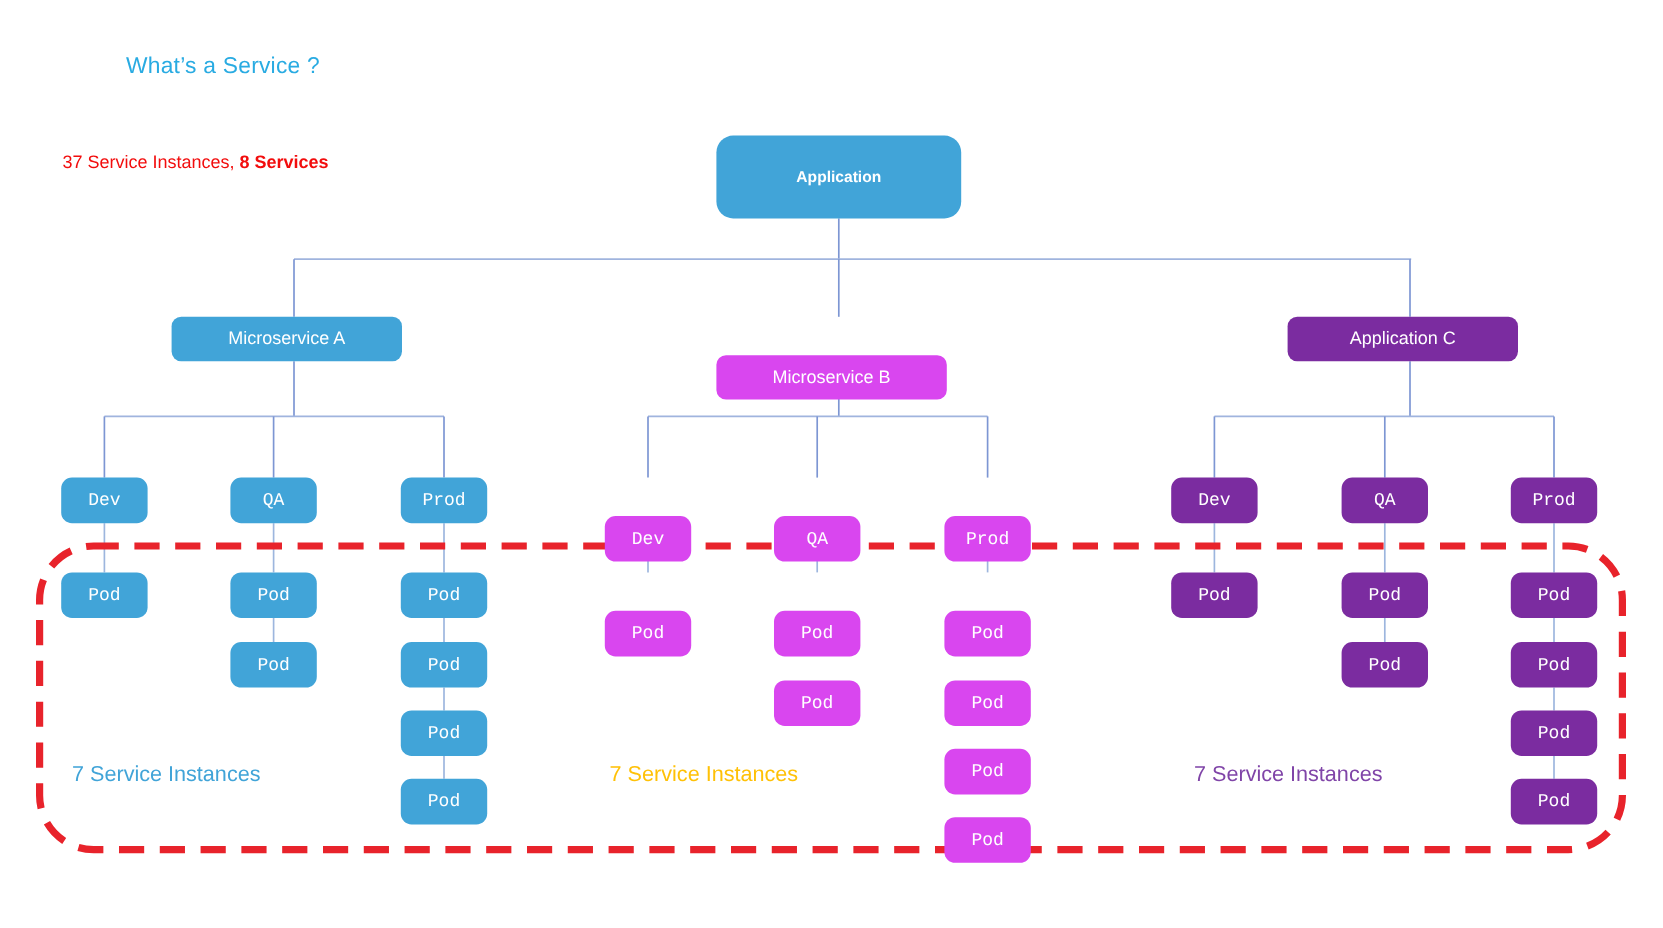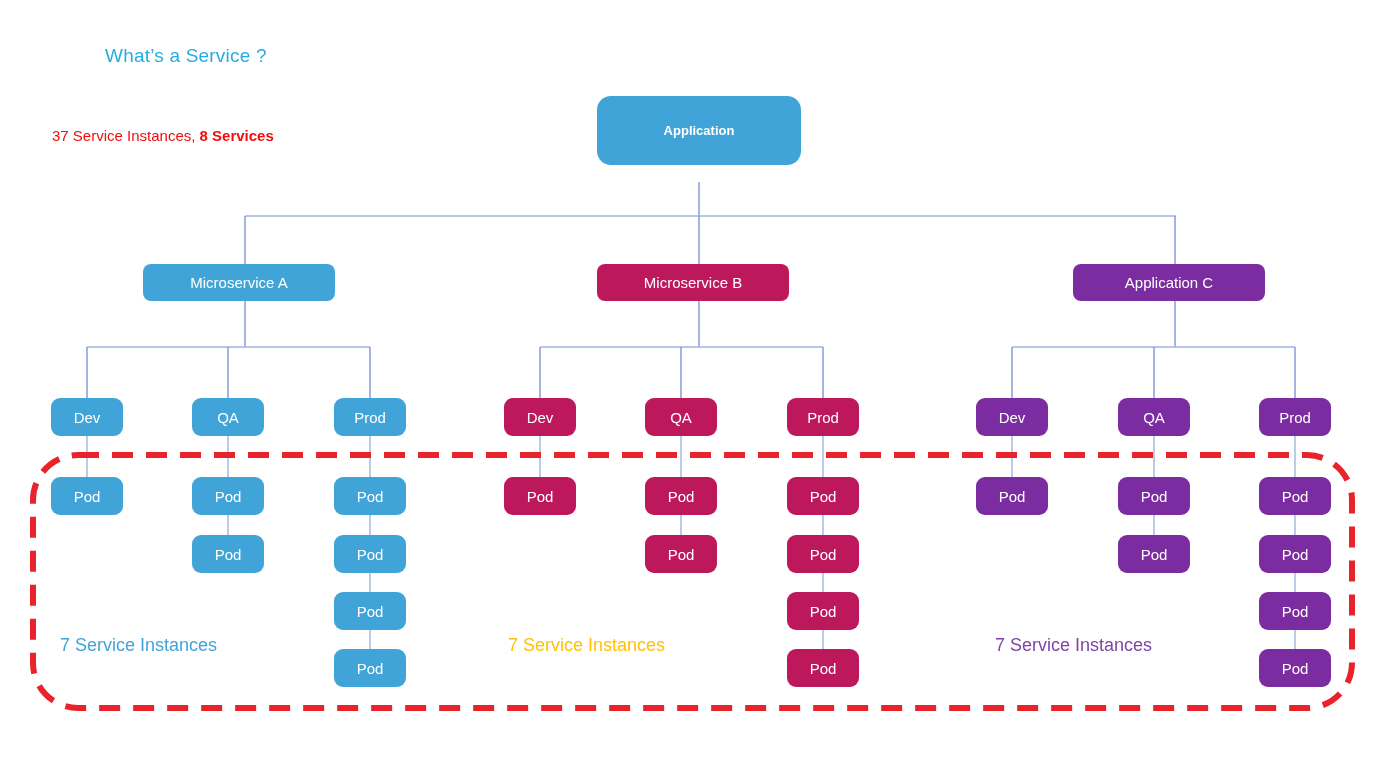--- a/index.html
+++ b/index.html
@@ -19,24 +19,24 @@
     white-space:nowrap;
   }
   .summary b{font-weight:bold;}
 
   .box{
     position:absolute;display:flex;align-items:center;justify-content:center;
     color:#ffffff;border-radius:9px;box-sizing:border-box;
   }
   .app{width:204px;height:69px;border-radius:14px;font-weight:bold;font-size:13px;}
   .ms{width:192px;height:37px;border-radius:8px;font-size:15px;}
-  .node{width:72px;height:38px;font-size:15px;}
+  .node{width:72px;height:38px;font-size:15px;font-family:Liberation Mono, monospace;}
 
   .fill-blue{background:#41a4d8;}
-  .fill-yellow{background:#be185d;}
+  .fill-yellow{background:#d946ef;margin-top:32px;}
   .fill-purple{background:#7b2ca0;}
 
   .inst-label{position:absolute;font-size:18px;white-space:nowrap;}
   .inst-a{left:60px;top:635px;color:#41a4d8;}
   .inst-b{left:508px;top:635px;color:#ffc107;}
   .inst-c{left:995px;top:635px;color:#8045a8;}
 </style>
 </head>
 <body>
 
@@ -93,21 +93,21 @@
     <line x1="370" y1="630" x2="370" y2="649"></line>
     <line x1="823" y1="630" x2="823" y2="649"></line>
     <line x1="1295" y1="630" x2="1295" y2="649"></line>
   </g>
   <rect x="33" y="455" width="1319" height="253" rx="45" ry="45" fill="none" stroke="#e8232b" stroke-width="6" stroke-dasharray="21 13"></rect>
 </svg>
 
 <div class="page-title">What’s a Service ?</div>
 <div class="summary"><span>37 Service Instances, </span><b>8 Services</b></div>
 
-<div class="box app fill-blue" style="left:597px;top:96px;">Application</div>
+<div class="box app fill-blue" style="left:597px;top:113px;">Application</div>
 
 <div class="box ms fill-blue" style="left:143px;top:264px;">Microservice A</div>
 <div class="box ms fill-yellow" style="left:597px;top:264px;">Microservice B</div>
 <div class="box ms fill-purple" style="left:1073px;top:264px;">Application C</div>
 
 <div class="box node fill-blue" style="left:51px;top:398px;">Dev</div>
 <div class="box node fill-blue" style="left:192px;top:398px;">QA</div>
 <div class="box node fill-blue" style="left:334px;top:398px;">Prod</div>
 
 <div class="box node fill-yellow" style="left:504px;top:398px;">Dev</div>

